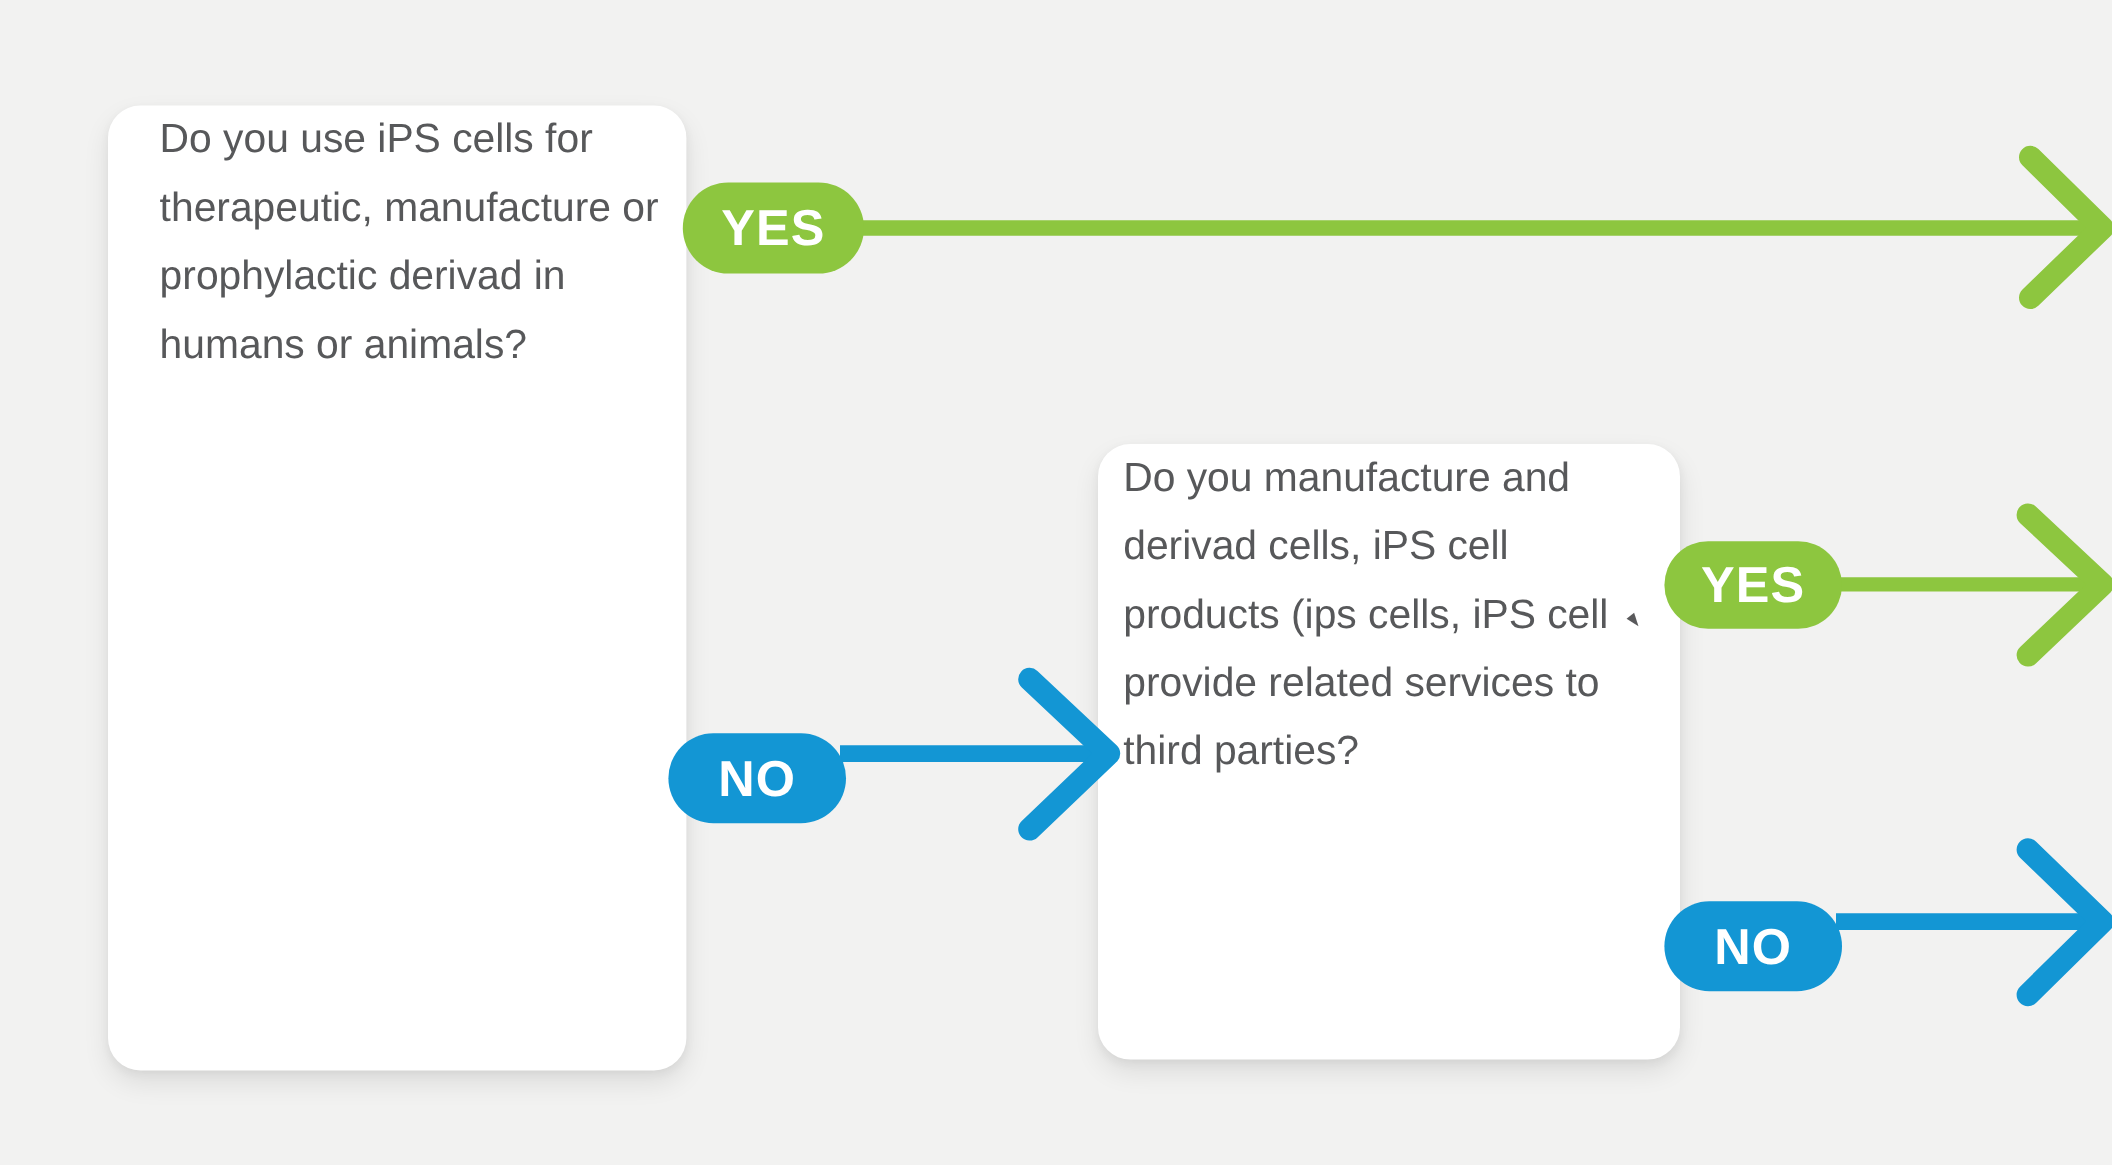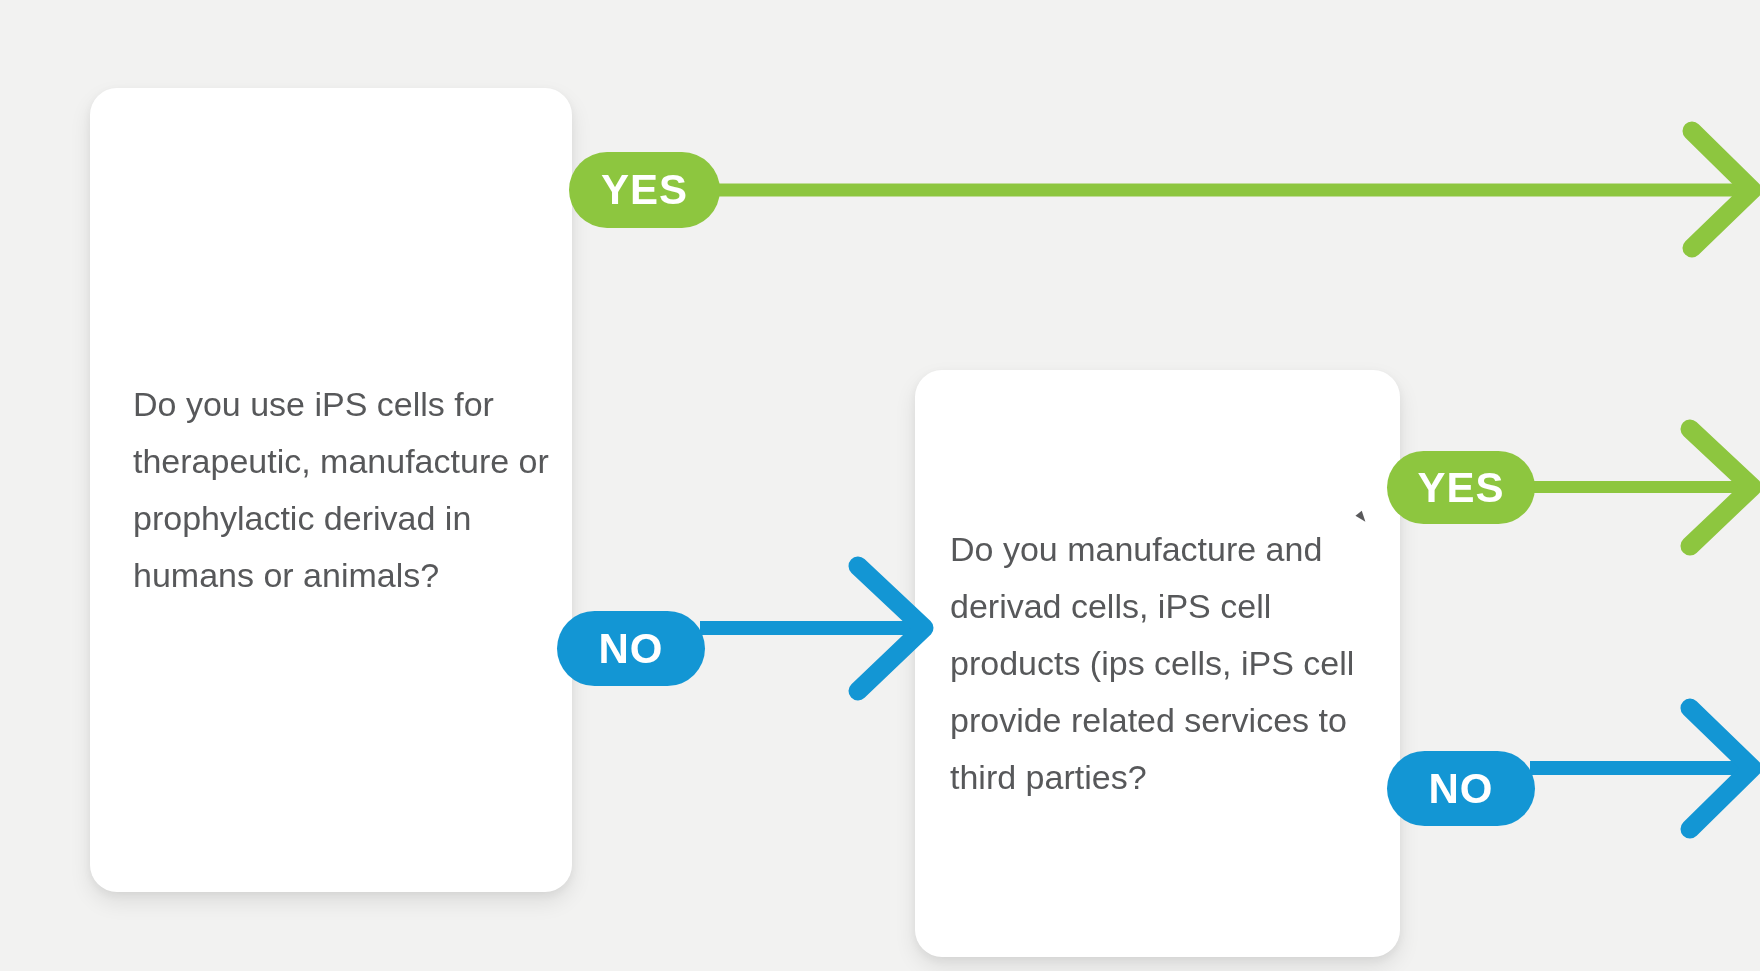--- a/index.html
+++ b/index.html
@@ -23,32 +23,31 @@
     height: 971px;
     background: var(--bg);
   }
   .card {
     position: absolute;
     background: var(--card);
     border-radius: 27px;
     box-shadow: 0 10px 22px rgba(0,0,0,0.09), 0 3px 8px rgba(0,0,0,0.05);
     display: flex;
     flex-direction: column;
-    justify-content: center;
     z-index: 1;
   }
   #card-q1 {
     left: 90px; top: 88px;
     width: 482px; height: 804px;
     padding-left: 43px; padding-right: 28px;
   }
   #card-q2 {
     left: 915px; top: 370px;
-    width: 485px; height: 587px;
-    padding-left: 35px; padding-right: 18px;
+    width: 485px; height: 513px;
+    padding-left: 21px; padding-right: 18px;
   }
   .qline {
     font-size: 34px;
     line-height: 57px;
     font-weight: 400;
     color: var(--text);
     white-space: nowrap;
   }
   .arrows {
     position: absolute;

